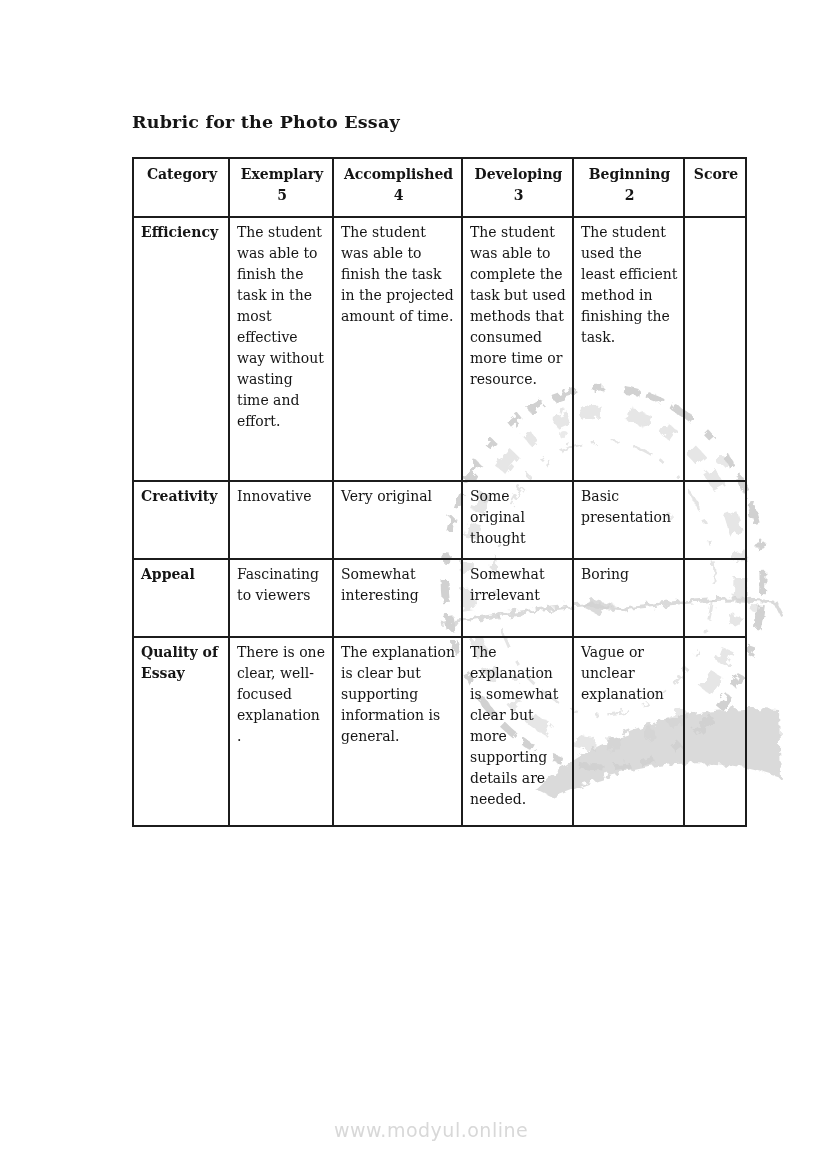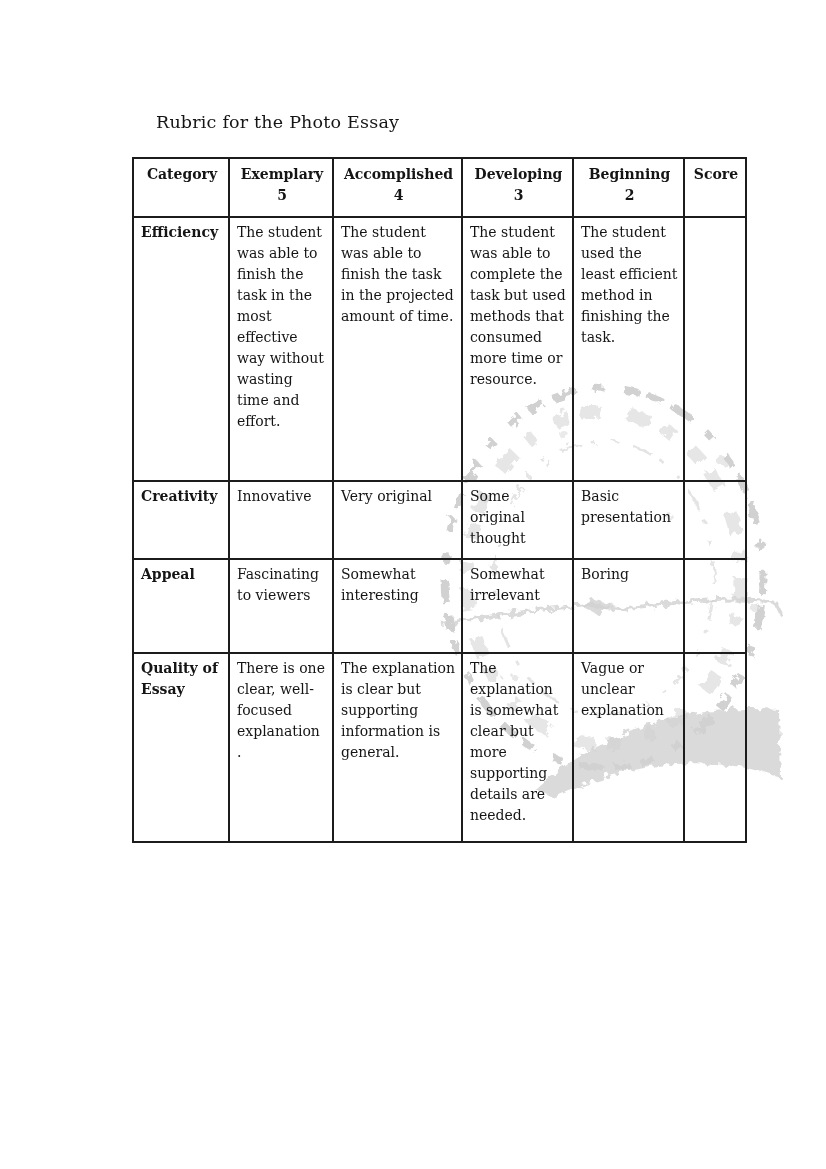--- a/index.html
+++ b/index.html
@@ -5,41 +5,41 @@
   :root { --stamp-color:#c9c9c9; --ink:#151515; --line:#1c1c1c; }
   * { margin:0; padding:0; box-sizing:border-box; }
   html,body { background:#ffffff; }
   .page {
     position:relative; width:826px; height:1169px; background:#ffffff;
     font-family:"DejaVu Serif","Liberation Serif",serif; color:var(--ink);
     overflow:hidden; margin:0 auto;
   }
   .doc-title {
     position:absolute; left:132px; top:112px;
-    font-size:17.5px; font-weight:normal; letter-spacing:.2px;margin-left:24px;
+    font-size:17.5px; font-weight:bold; letter-spacing:.2px;
   }
   table.rubric {
     position:absolute; left:132px; top:157px;
     border-collapse:collapse; table-layout:fixed; width:613px;
     background:transparent;
   }
   .rubric th, .rubric td {
     border:2px solid var(--line);
     vertical-align:top; text-align:left;
     padding:4px 5px 4px 7px;
     font-size:14px; line-height:21px; font-weight:normal;
     word-wrap:break-word;
   }
   .rubric th { text-align:center; font-weight:bold; padding-top:5px; }
   .rubric th .sub { display:block; text-align:center; font-weight:bold; }
   .rubric td.cat { font-weight:bold;margin-left:39px; }
   tr.r-head      { height:59px;  }
   tr.r-efficiency{ height:264px; }
   tr.r-creativity{ height:78px;  }
-  tr.r-appeal    { height:94px;  }
+  tr.r-appeal    { height:78px;  }
   tr.r-skills    { height:107px; }
   tr.r-quality   { height:189px; }
   .stamp {
     position:absolute; left:423px; top:376px; width:362px; height:428px;
     pointer-events:none;
   }
   .stamp-stroke { stroke:var(--stamp-color); fill:none; }
   .stamp-fill   { fill:var(--stamp-color); stroke:none; }
   .page-number {
     position:absolute; left:132px; top:1069px; width:613px;
@@ -131,14 +131,15 @@
       <td class="cat">Quality of Essay</td>
       <td>There is one clear, well-focused explanation .</td>
       <td>The explanation is clear but supporting information is general.</td>
       <td>The explanation is somewhat clear but more supporting details are needed.</td>
       <td>Vague or unclear explanation</td>
       <td></td>
     </tr>
   </tbody>
     </table>
 
+  <div class="site-watermark">www.modyul.online</div>
 
 </div>
 
 </body></html>

